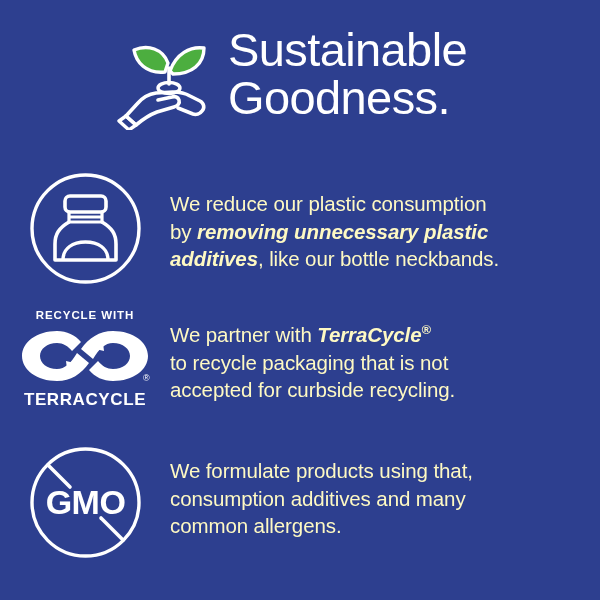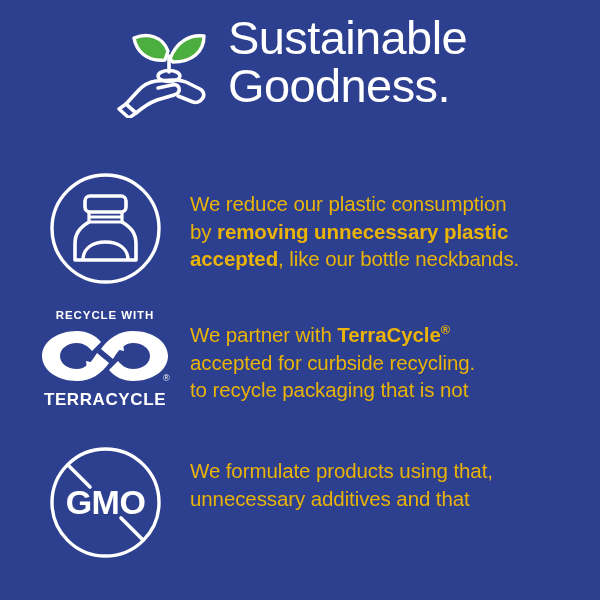--- a/index.html
+++ b/index.html
@@ -19,21 +19,21 @@
     width: 600px;
     height: 600px;
     background: #2d3f8f;
     box-sizing: border-box;
   }
 
   
   .header {
     position: absolute;
     left: 0;
-    top: 14px;
+    top: 26px;
     width: 600px;
     display: flex;
     flex-direction: row;
     align-items: flex-start;
     justify-content: flex-start;
     padding-left: 116px;
     box-sizing: border-box;
   }
   .logo-mark {
     width: 104px;
@@ -66,21 +66,20 @@
   .row-terra     { top: 308px; }
   .row-gmo       { top: 446px; }
 
   .icon-cell {
     width: 170px;
     flex: 0 0 170px;
     display: flex;
     flex-direction: column;
     align-items: center;
     justify-content: flex-end;
-    padding-left: 20px;
   }
 
   .circle-icon { width: 113px; height: 113px; display: block; }
   .circle-icon svg { display: block; width: 113px; height: 113px; }
 
   
   .terra-lockup {
     display: flex;
     flex-direction: column;
     align-items: center;
@@ -101,28 +100,28 @@
     font-size: 17px;
     font-weight: 700;
     letter-spacing: 0.6px;
     line-height: 20px;
     margin-top: 3px;
   }
 
   
   .text-cell {
     flex: 1 1 auto;
-    color: #eab308;
+    color: #fef9c3;
     font-size: 20.5px;
     line-height: 27.5px;
     font-weight: 400;
     padding-right: 18px;
     letter-spacing: -0.1px;
   }
-  .text-cell b { font-weight: 700; }
+  .text-cell b { font-weight: 700; font-style: italic; }
   .text-cell .line { display: block; white-space: nowrap; }
   .sup {
     font-size: 0.62em;
     vertical-align: super;
     line-height: 0;
   }
   .row-bottle .text-cell { padding-top: 18px; }
   .row-terra  .text-cell { padding-top: 13px; }
   .row-gmo    .text-cell { padding-top: 11px; }
 </style>
@@ -171,21 +170,21 @@
 
           <path d="M40 50 C30 56 26 62 26 72 L26 88 L87 88 L87 72 C87 62 83 56 73 50" fill="none" stroke="#ffffff" stroke-width="3.6" stroke-linejoin="round"></path>
 
           <path d="M34 88 C34 76 44 70 56.5 70 C69 70 79 76 79 88" fill="none" stroke="#ffffff" stroke-width="3.4" stroke-linejoin="round"></path>
         </svg>
       </div>
     </div>
     <div class="text-cell">
         <span class="line">We reduce our plastic consumption</span>
         <span class="line">by <b>removing unnecessary plastic</b></span>
-        <span class="line"><b>accepted</b>, like our bottle neckbands.</span>
+        <span class="line"><b>additives</b>, like our bottle neckbands.</span>
       </div>
   </div>
 
   <div class="row row-terra">
     <div class="icon-cell">
       <div class="terra-lockup">
         <div class="terra-top">RECYCLE WITH</div>
         <div class="terra-loop">
           <svg viewBox="0 0 132 62" xmlns="http://www.w3.org/2000/svg">
             <g fill="#ffffff">
@@ -207,36 +206,37 @@
               <path d="M85 26 L68 22 L83 10 Z"></path>
             </g>
             <text x="124" y="56" font-family="Liberation Sans, sans-serif" font-size="9" fill="#ffffff">®</text>
           </svg>
         </div>
         <div class="terra-bottom">TERRACYCLE</div>
       </div>
     </div>
     <div class="text-cell">
         <span class="line">We partner with <b>TerraCycle</b><b><span class="sup">®</span></b></span>
+        <span class="line">to recycle packaging that is not</span>
         <span class="line">accepted for curbside recycling.</span>
-        <span class="line">to recycle packaging that is not</span>
       </div>
   </div>
 
   <div class="row row-gmo">
     <div class="icon-cell">
       <div class="circle-icon">
         <svg viewBox="0 0 113 113" xmlns="http://www.w3.org/2000/svg">
           <circle cx="56.5" cy="56.5" r="53.5" fill="none" stroke="#ffffff" stroke-width="3.4"></circle>
 
           <path d="M19 19 L41 41" stroke="#ffffff" stroke-width="3.6" stroke-linecap="round"></path>
           <path d="M72 72 L94 94" stroke="#ffffff" stroke-width="3.6" stroke-linecap="round"></path>
           <text x="56.5" y="68" text-anchor="middle" font-family="Liberation Sans, sans-serif" font-size="34" font-weight="700" fill="#ffffff" letter-spacing="-0.5">GMO</text>
         </svg>
       </div>
     </div>
     <div class="text-cell">
         <span class="line">We formulate products using that,</span>
-        <span class="line">unnecessary additives and that</span>
+        <span class="line">consumption additives and many</span>
+        <span class="line">common allergens.</span>
       </div>
   </div>
 
 </div>
 
 </body></html>

